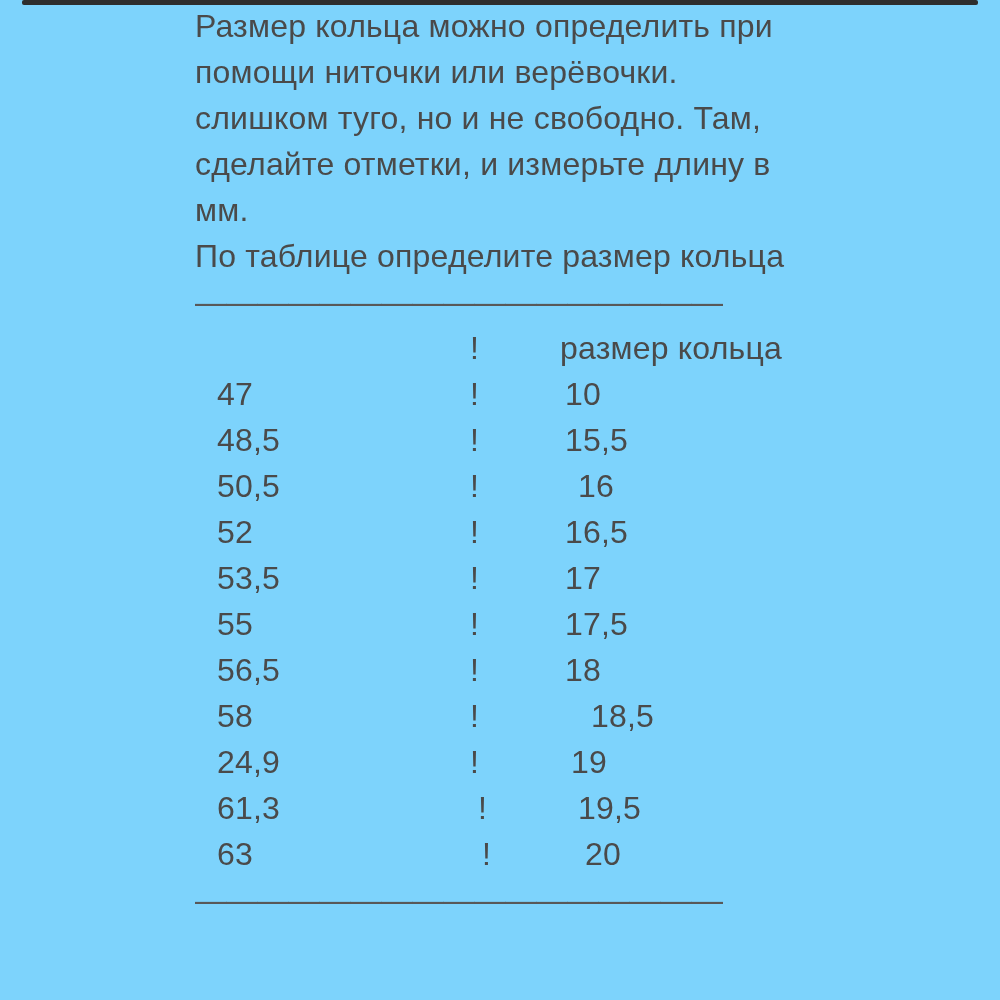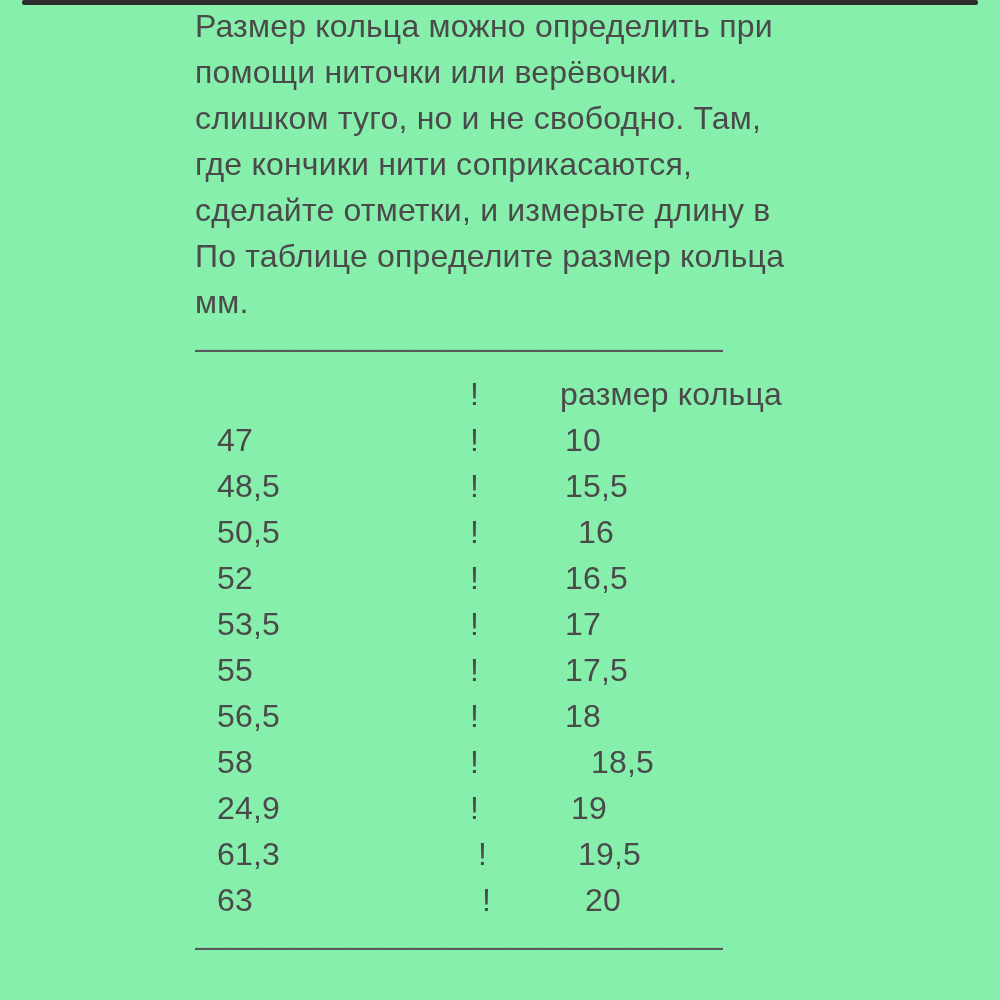--- a/index.html
+++ b/index.html
@@ -8,21 +8,21 @@
   }
   body {
     width: 1000px;
     height: 1000px;
     background: #ffffff;
   }
   .page {
     position: relative;
     width: 1000px;
     height: 1000px;
-    background: #86efac;
+    background: #7dd3fc;
     overflow: hidden;
     font-family: "Liberation Sans", sans-serif;
     color: #4a4a4a;
   }
   .topbar {
     position: absolute;
     left: 22px;
     top: 0;
     width: 956px;
     height: 5px;
@@ -72,24 +72,23 @@
 </head>
 <body>
 
 <div class="page">
   <div class="topbar"></div>
   <div class="content">
     <div id="para">
         <div class="pline">Размер кольца можно определить при</div>
         <div class="pline">помощи ниточки или верёвочки.</div>
         <div class="pline">слишком туго, но и не свободно. Там,</div>
-        <div class="pline">где кончики нити соприкасаются,</div>
         <div class="pline">сделайте отметки, и измерьте длину в</div>
+        <div class="pline">мм.</div>
         <div class="pline">По таблице определите размер кольца</div>
-        <div class="pline">мм.</div>
       </div>
     <div class="divider">—————————————————</div>
     <div class="trow thead">
       <span class="c2">!</span>
       <span class="c3">размер кольца</span>
     </div>
     <div id="rows">
         <div class="trow">
     <span class="c1">47</span>
     <span class="c2">!</span>

